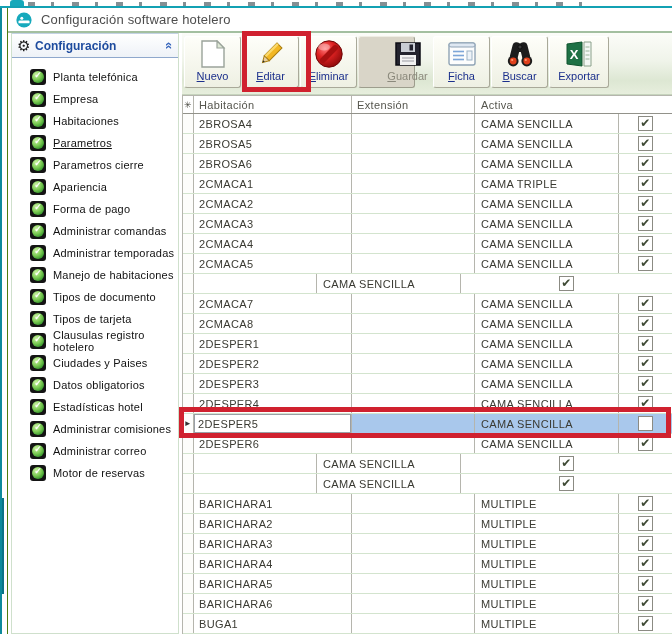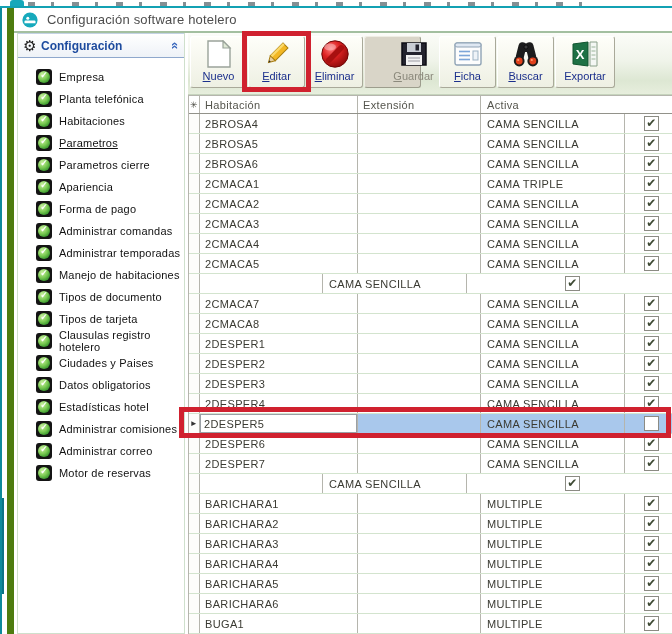--- a/index.html
+++ b/index.html
@@ -10,21 +10,21 @@
   
   #bg-strip { left:0; top:0; width:672px; height:8px; background:#fff; }
   #bg-text-frag { left:28px; top:2px; width:570px; height:4px; opacity:.75;
     background:repeating-linear-gradient(90deg,#5c6a70 0 7px,transparent 7px 23px,#5c6a70 23px 26px,transparent 26px 44px); }
   #bg-hline { left:0; top:6px; width:672px; height:2px; background:#13a1b3; }
   #bg-icon-frag { left:10px; top:0; width:14px; height:6px; background:#16a8ba; border-radius:3px 3px 0 0; }
   #left-teal-stripe { left:0; top:8px; width:2px; height:626px; background:#0d8a9c; }
   #left-teal-stripe2 { left:2px; top:498px; width:2px; height:96px; background:#0a7486; }
 
   
-  #win { left:7px; top:8px; width:665px; height:626px; background:#fff; border-left:7px solid #4d7c0f; }
+  #win { left:7px; top:8px; width:665px; height:626px; background:#fff; border-left:1px solid #4d7c0f; }
 
   #titlebar { left:0; top:0; width:665px; height:23px; background:#fff; display:flex; align-items:center; }
   #title-icon { margin-left:8px; width:16px; height:16px; flex:0 0 16px; }
   #title-text { margin-left:9px; font-size:13px; color:#4d4d4d; letter-spacing:.2px; }
 
   #client-topline { left:0; top:23px; width:665px; height:2px; background:#a3bfa0; }
 
   
   #sidebar { left:3px; top:25px; width:168px; height:601px; background:#fff; border:1px solid #cfe0cc; border-top:none; }
   #side-header { height:25px; display:flex; align-items:center; background:linear-gradient(180deg,#ffffff,#eef2f7);
@@ -110,26 +110,26 @@
 
   <div id="sidebar" class="abs">
     <div id="side-header">
       <span id="side-gear">⚙</span>
       <span id="side-header-label">Configuración</span>
       <span id="side-collapse">«</span>
     </div>
     <div id="side-items">
   <div class="side-item">
     <span class="check-icon"></span>
+    <span class="side-label">Planta telefónica</span>
+  </div>
+
+  <div class="side-item">
+    <span class="check-icon"></span>
     <span class="side-label">Empresa</span>
-  </div>
-
-  <div class="side-item">
-    <span class="check-icon"></span>
-    <span class="side-label">Planta telefónica</span>
   </div>
 
   <div class="side-item">
     <span class="check-icon"></span>
     <span class="side-label">Habitaciones</span>
   </div>
 
 
   <div class="side-item">
     <span class="check-icon"></span>
@@ -498,21 +498,20 @@
     <div class="gcell c-hab">2DESPER6</div>
     <div class="gcell c-ext"></div>
     <div class="gcell c-cls">CAMA SENCILLA</div>
     <div class="gcell c-act">
       <span class="checkbox checked">✔</span>
     </div>
   </div>
 
   <div class="grow">
     <div class="gcell c-ind"></div>
-    <div class="gcell c-hab">2DESPER7</div>
     <div class="gcell c-ext"></div>
     <div class="gcell c-cls">CAMA SENCILLA</div>
     <div class="gcell c-act">
       <span class="checkbox checked">✔</span>
     </div>
   </div>
 
   <div class="grow">
     <div class="gcell c-ind"></div>
     <div class="gcell c-ext"></div>

